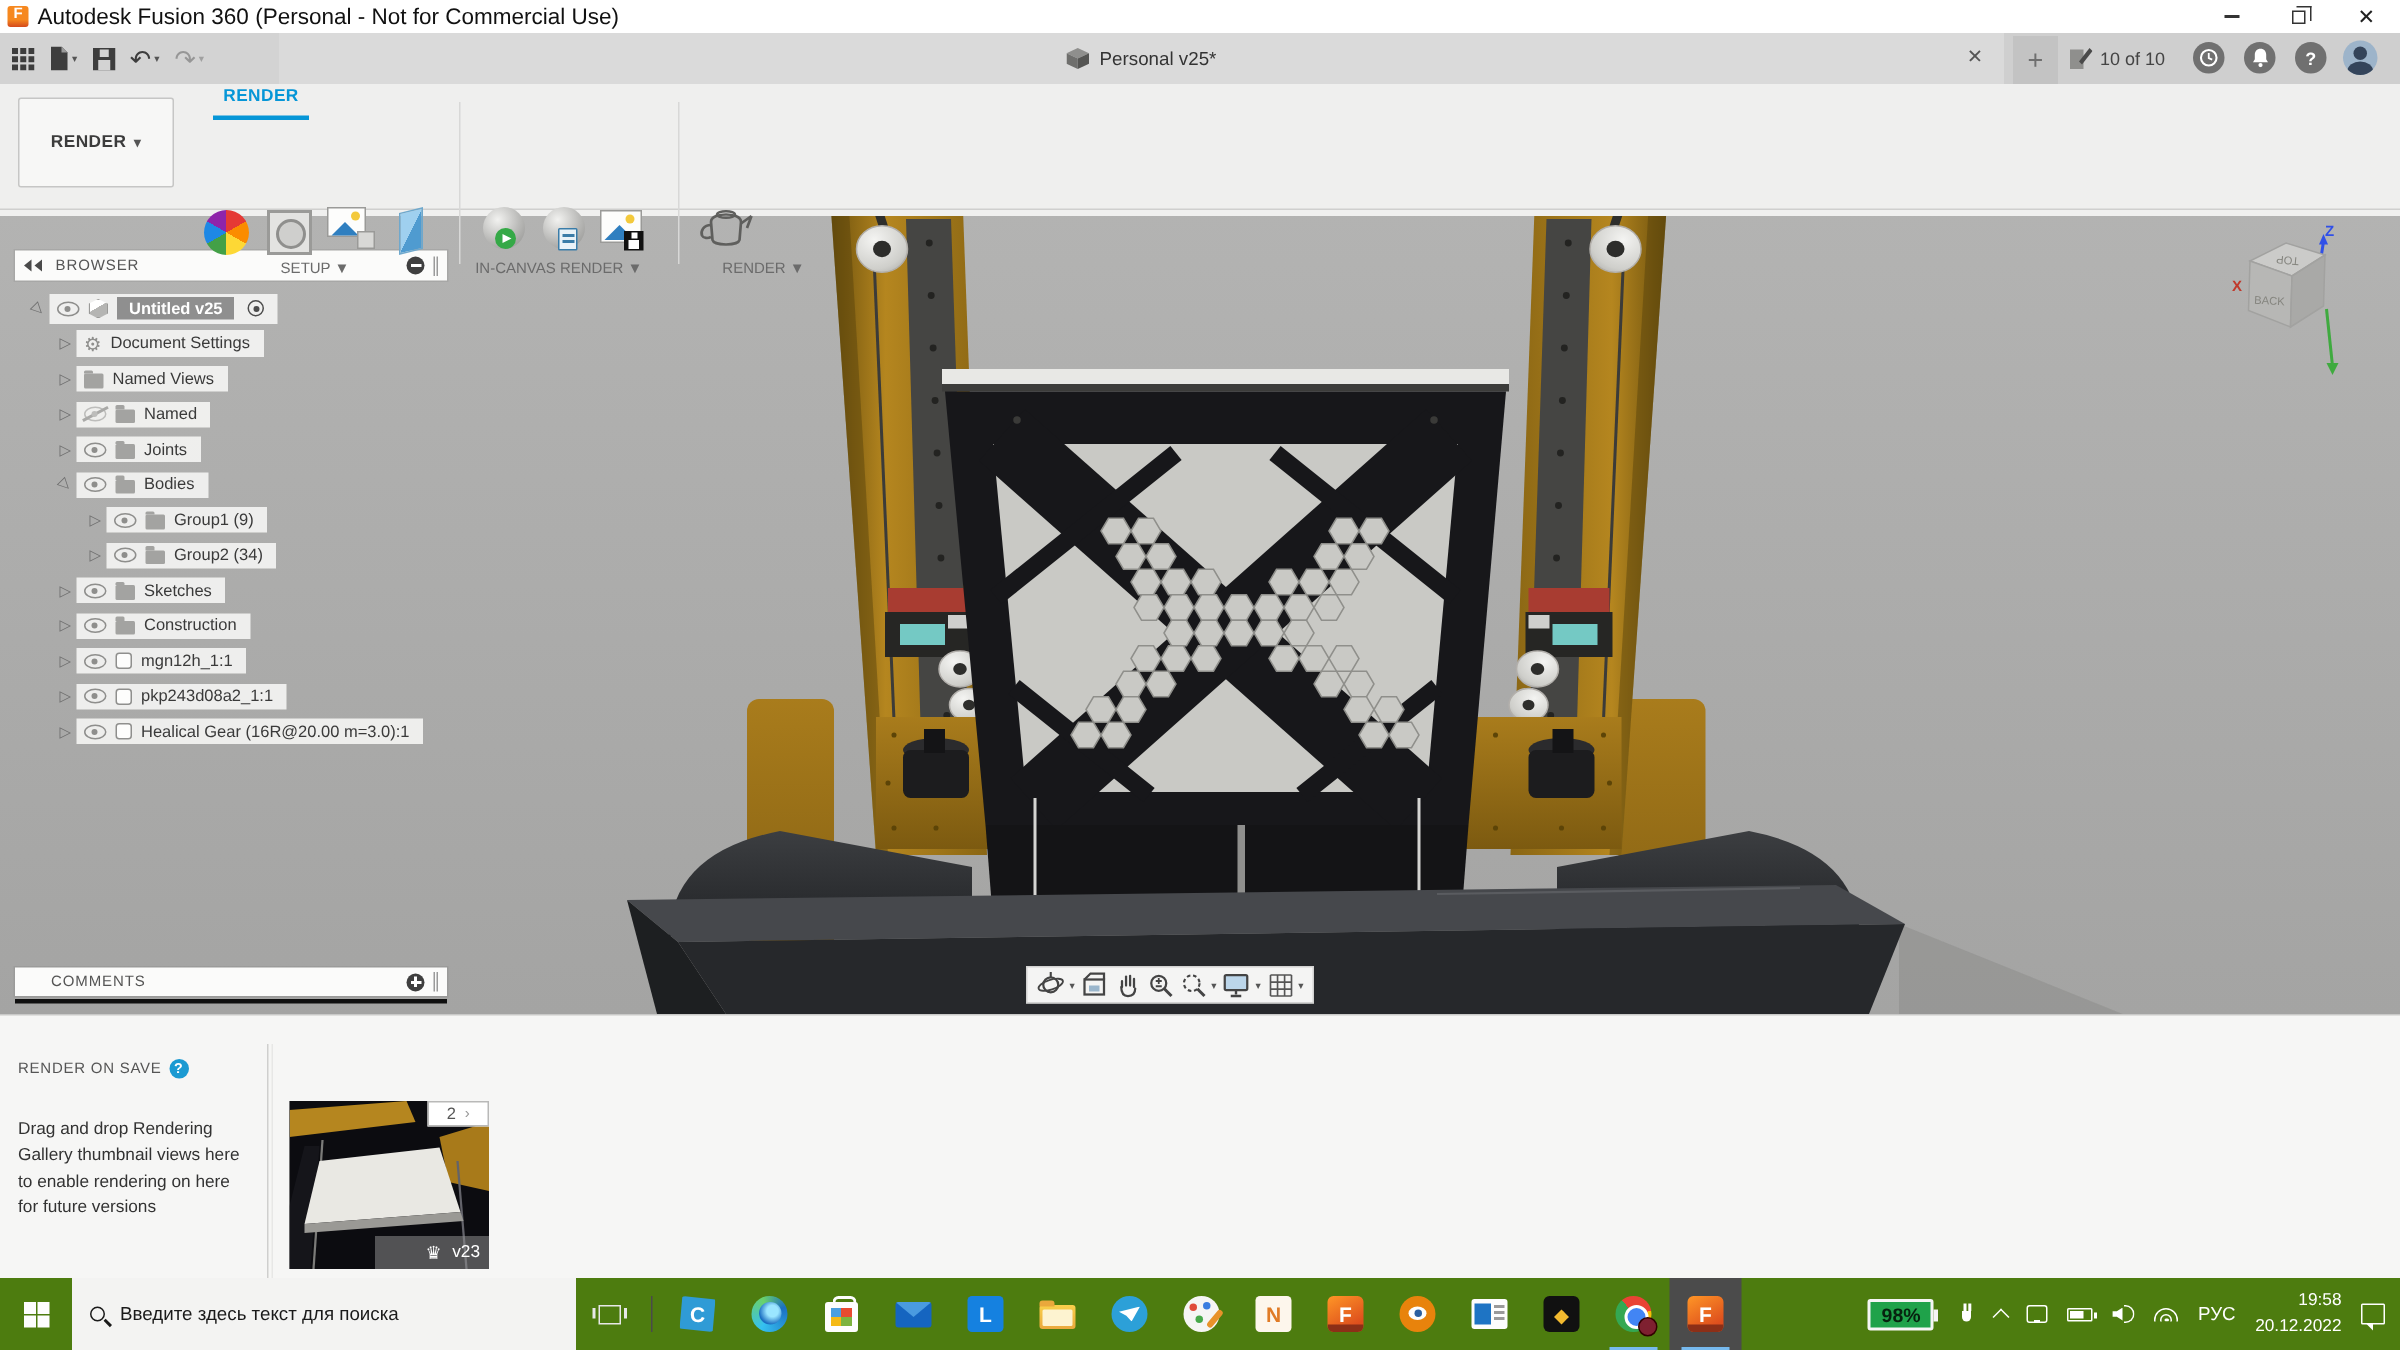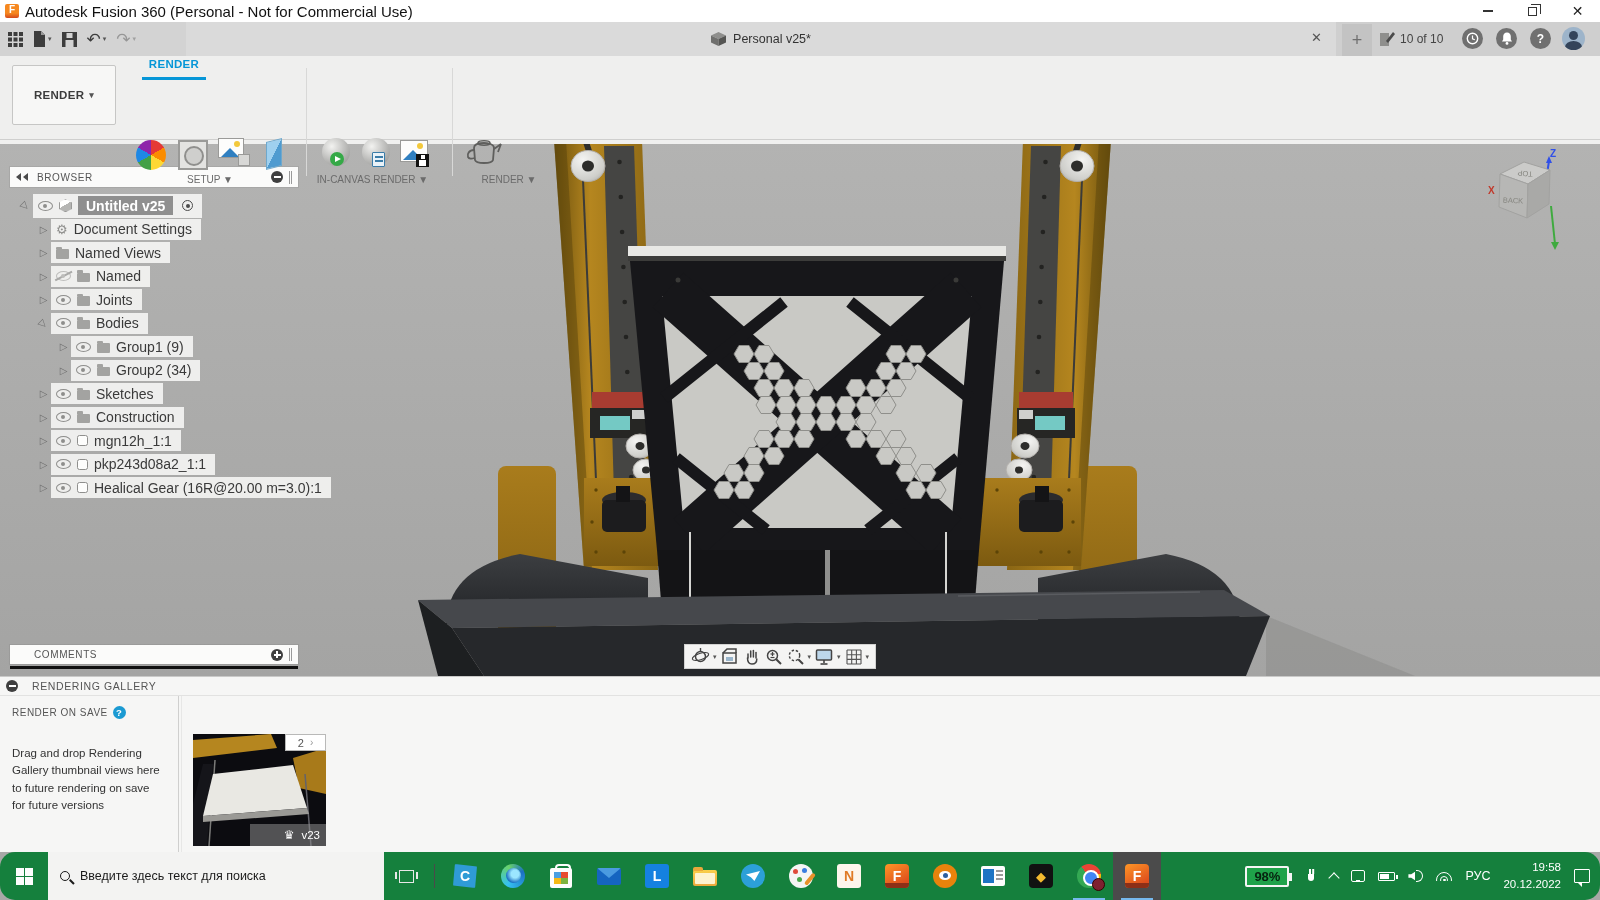--- a/index.html
+++ b/index.html
@@ -106,21 +106,21 @@
   .circle-btn { width:12px; height:12px; border-radius:50%; background:#3f3f3f; position:relative; margin-right:6px; }
   .circle-btn::before { content:""; position:absolute; left:2.5px; top:5px; width:7px; height:2px; background:#fff; }
   .circle-btn.plus::after { content:""; position:absolute; left:5px; top:2.5px; width:2px; height:7px; background:#fff; }
   .drag-handle { width:3px; height:13px; border-left:1px solid #9a9a9a; border-right:1px solid #9a9a9a; }
   #browser-tree { margin-top:7px; }
   .tree-row { display:flex; align-items:center; height:23.5px; }
   .expander { width:15px; display:flex; justify-content:center; color:#6f6f6f; font-size:10px; flex:0 0 15px; }
   .expander.expanded { transform:rotate(45deg); }
   .pill { display:inline-flex; align-items:center; gap:6px; background:rgba(252,252,251,.82);
     padding:2.5px 9px 2.5px 5px; }
-  .tree-label { font-size:14px; color:#3a3a3a; white-space:nowrap; }
+  .tree-label { font-size:11px; color:#3a3a3a; white-space:nowrap; }
   .tree-label.sel { background:#8f8f8f; color:#fff; font-weight:bold; padding:1.5px 8px; }
   .eye { width:15px; height:10px; border:1.5px solid #8e8e8c; border-radius:50%; position:relative; flex:0 0 15px; }
   .eye::after { content:""; position:absolute; left:4px; top:1.8px; width:4px; height:4px; border-radius:50%; background:#8e8e8c; }
   .eye.hidden-eye { border-color:#bdbdbb; }
   .eye.hidden-eye::after { background:#bdbdbb; }
   .eye.hidden-eye::before { content:""; position:absolute; left:-3px; top:3px; width:19px; height:1.5px;
     background:#a9a9a7; transform:rotate(-28deg); }
   .ic-folder { width:13px; height:9.5px; background:#a3a3a1; border-radius:1px; position:relative; margin-top:2px; }
   .ic-folder::before { content:""; position:absolute; left:0; top:-2.5px; width:5.5px; height:2.5px; background:#a3a3a1; border-radius:1px 1px 0 0; }
   .ic-gear { font-size:13px; color:#8f8f8d; line-height:1; }
@@ -160,22 +160,22 @@
   #thumb { position:absolute; left:193px; top:57px; width:133px; height:112px; background:#0b0b0e; overflow:hidden; }
   #thumb-badge { position:absolute; right:0; top:0; width:41px; height:17px; background:#fff; border:1px solid #b9b9b8;
     display:flex; align-items:center; justify-content:center; gap:6px; font-size:11px; color:#555; z-index:3; }
   #thumb-badge .chev { color:#999; font-size:10px; }
   #thumb-strip { position:absolute; right:0; bottom:0; width:76px; height:22px; background:rgba(140,140,140,.55);
     display:flex; align-items:center; justify-content:flex-end; gap:7px; padding-right:6px; z-index:3; }
   #thumb-strip .crown { color:#fff; font-size:12px; }
   #thumb-version { color:#fff; font-size:11.5px; }
 
   
-  #taskbar { position:absolute; left:0; top:852px; width:1600px; height:48px; background:#15803d; z-index:70;
-    display:flex; align-items:stretch;border-radius:15px; }
+  #taskbar { position:absolute; left:0; top:852px; width:1600px; height:48px; background:#4d7c0f; z-index:70;
+    display:flex; align-items:stretch; }
   #start-btn { width:48px; display:flex; align-items:center; justify-content:center; }
   .win-logo { width:17px; height:17px; display:grid; grid-template-columns:8px 8px; grid-template-rows:8px 8px; gap:1.5px; }
   .win-logo span { background:#fdfdfd; }
   #search-box { width:336px; background:#f3f3f2; display:flex; align-items:center; gap:10px; padding-left:12px; }
   .mag { width:10px; height:10px; border:1.6px solid #1a1a1a; border-radius:50%; position:relative; }
   .mag::after { content:""; position:absolute; left:8px; top:9px; width:6px; height:1.6px; background:#1a1a1a; transform:rotate(45deg); }
   #search-text { font-size:12.5px; color:#1a1a1a; }
   #taskview-btn { width:44px; display:flex; align-items:center; justify-content:center; }
   .taskview-ic { width:15px; height:13px; border:1.5px solid #e8e8e8; position:relative; }
   .taskview-ic::before, .taskview-ic::after { content:""; position:absolute; top:1px; width:2px; height:7px; background:#e8e8e8; }
@@ -743,30 +743,26 @@
         <g stroke="#555" stroke-width="1.1">
           <path d="M2,2 H16 M2,6.7 H16 M2,11.4 H16 M2,16 H16"></path>
           <path d="M2,2 V16 M6.7,2 V16 M11.4,2 V16 M16,2 V16"></path>
         </g>
       </svg>
     <span class="caret">▾</span>
   </span>
 </div>
 
 <div id="gallery">
-  <div id="gallery-header">
-    <span class="circle-btn"></span>
-    <span class="panel-title">RENDERING GALLERY</span>
-  </div>
   <div id="gallery-left">
     <div id="render-on-save">
       <span>RENDER ON SAVE</span>
       <span class="help-dot">?</span>
     </div>
-    <div id="gallery-hint">Drag and drop Rendering Gallery thumbnail views here to future rendering on save for future versions</div>
+    <div id="gallery-hint">Drag and drop Rendering Gallery thumbnail views here to enable rendering on here for future versions</div>
   </div>
   <div id="gallery-vsep"></div>
 
   <div id="thumb">
     <svg width="133" height="112">
       <rect width="133" height="112" fill="#0c0c10"></rect>
       <polygon points="0,6 78,0 84,14 0,24" fill="#b5861f"></polygon>
       <polygon points="100,24 133,14 133,60 106,54" fill="#a87a1a"></polygon>
       <polygon points="0,70 10,30 20,30 14,112 0,112" fill="#15151a"></polygon>
       <line x1="22" y1="26" x2="16" y2="112" stroke="#7b7b79" stroke-width="1.5"></line>

